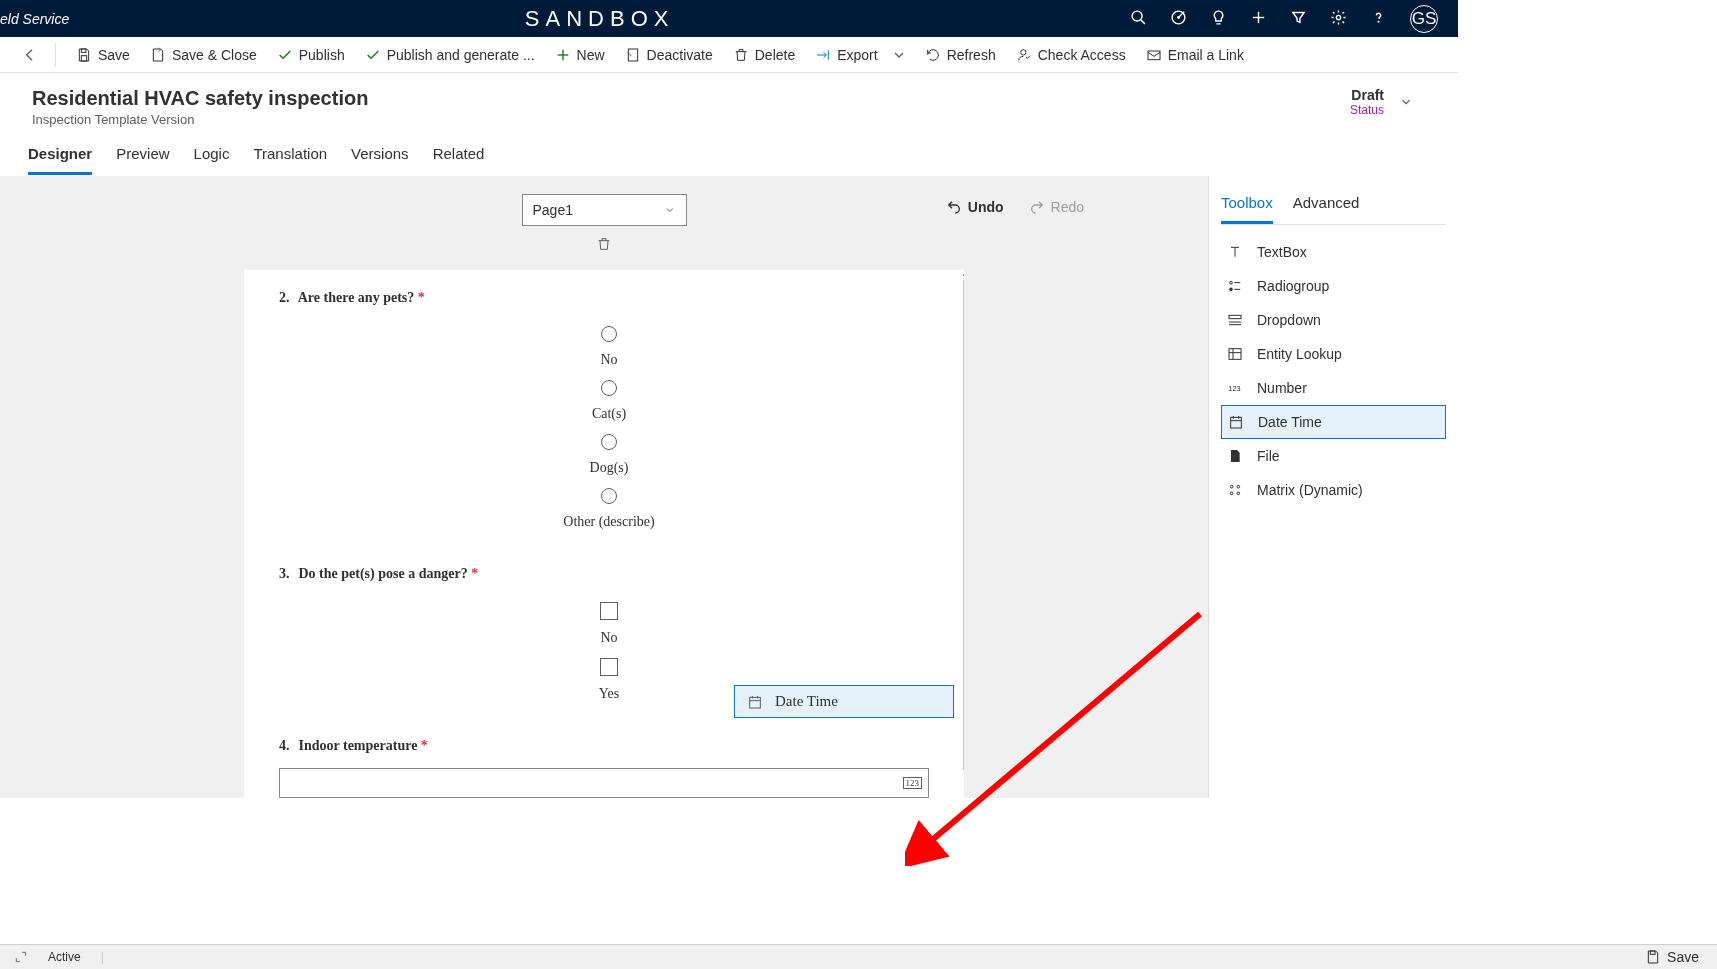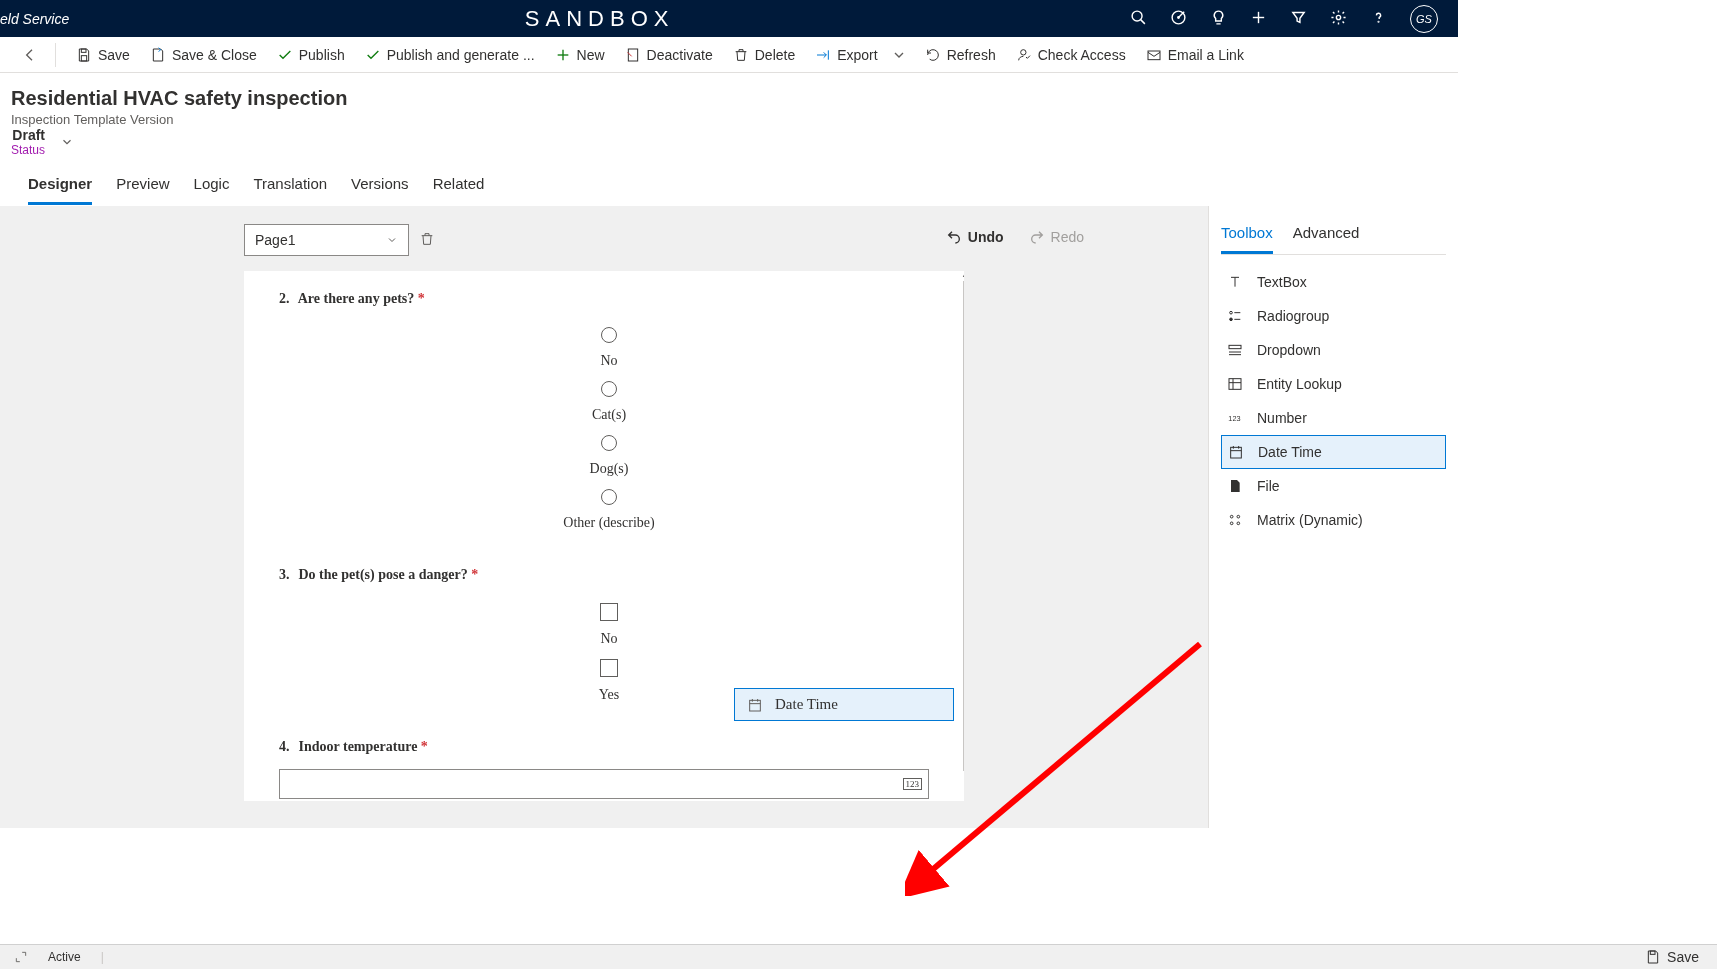--- a/index.html
+++ b/index.html
@@ -4,50 +4,50 @@
 <style>
 * { margin: 0; padding: 0; box-sizing: border-box; }
 body { font-family: "Segoe UI", Arial, sans-serif; font-size: 14px; color: #323130; background: #fff; overflow: hidden; }
 
 
 .topbar { height: 37px; background: #001a3a; color: #fff; display: flex; align-items: center; padding: 0 20px 0 0; }
 .topbar-title { font-size: 14px; padding-left: 0; font-style: italic; }
 .topbar-center { flex: 1; text-align: center; font-size: 22px; letter-spacing: 6px; font-weight: 300; }
 .topbar-icons { display: flex; gap: 23px; align-items: center; }
 .topbar-icons .icon svg { width: 17px; height: 17px; }
-.avatar { width: 28px; height: 28px; border: 1px solid #fff; border-radius: 50%; display: flex; align-items: center; justify-content: center; font-size: 11px; font-style: italic; }
+.avatar { width: 28px; height: 28px; border: 1px solid #fff; border-radius: 50%; display: flex; align-items: center; justify-content: center; font-size: 17px; }
 
 
 .cmdbar { height: 36px; border-bottom: 1px solid #e1dfdd; display: flex; align-items: center; padding: 0 15px; gap: 0; background: #fff; }
 .cmdbar .back { width: 30px; display:flex; justify-content:center; }
 .cmdbar .sep { width: 1px; height: 24px; background: #e1dfdd; margin: 0 10px; }
 .cmd { display: flex; align-items: center; gap: 6px; padding: 0 10px; height: 36px; cursor: pointer; font-size: 14px; }
 .cmd svg { width: 16px; height: 16px; }
 .cmdbar .chev { margin-left: -5px; padding: 0 8px; }
 .green svg { stroke: #107c10; }
 
 
-.record-header { padding: 14px 20px 0 11px; display: flex; justify-content: space-between; align-items: flex-start; flex-direction: column; }
+.record-header { padding: 14px 20px 0 32px; display: flex; justify-content: space-between; align-items: flex-start; }
 .record-title { font-size: 20px; font-weight: 600; }
 .record-subtitle { font-size: 13px; color: #605e5c; margin-top: 2px; }
 .status-block { text-align: right; padding-right: 25px; display:flex; align-items:center; gap:15px;}
 .status-block .val { font-weight: 600; font-size: 14px; }
 .status-block .lab { font-size: 12px; color: #a21caf; }
 
 
 .tabs { display: flex; gap: 24px; padding: 18px 0 0 17px; border-bottom: 1px solid #fff; }
 .tab { padding-bottom: 10px; cursor: pointer; font-size: 15px; }
 .tab.active { font-weight: 600; border-bottom: 3px solid #0078d4; margin-left: 11px; }
 
 
 .main { display: flex; background: #f0f0f0; height: calc(100% - 200px); position:relative;}
 
 
 .canvas-wrap { flex: 1; padding: 0 0 0 0; display:flex; flex-direction:column; align-items:center; position:relative;}
-.canvas-toolbar { width: 720px; margin: 18px 0 0 0; display: flex; align-items: center; gap: 10px; position:relative;}
+.canvas-toolbar { width: 720px; margin: 18px 0 0 0; display: flex; align-items: center; gap: 10px; position:relative;flex-direction:column;}
 .page-select { width: 165px; height: 32px; border: 1px solid #8a8886; padding: 0 10px; background: #fff; display: flex; align-items: center; justify-content: space-between; cursor: pointer; }
 .undo-redo { position:absolute; right:-120px; top:5px; display: flex; gap: 25px; align-items: center; }
 .ur { display: flex; align-items: center; gap: 6px; font-weight: 600; cursor: pointer; font-size:14px;}
 .ur.disabled { color: #a19f9d; font-weight:400;}
 .trash-icon svg { width: 16px; height: 16px; }
 
 .canvas { width: 720px; background: #fff; margin-top: 15px; padding: 20px 35px 30px 35px; position:relative; height:530px; overflow:hidden;font-family:Liberation Serif, serif;}
 .q { margin-bottom: 30px; }
 .q-title { font-weight: 600; font-size: 14px; margin-bottom: 14px; }
 .q-title .num { display:inline-block; width:16px;}

